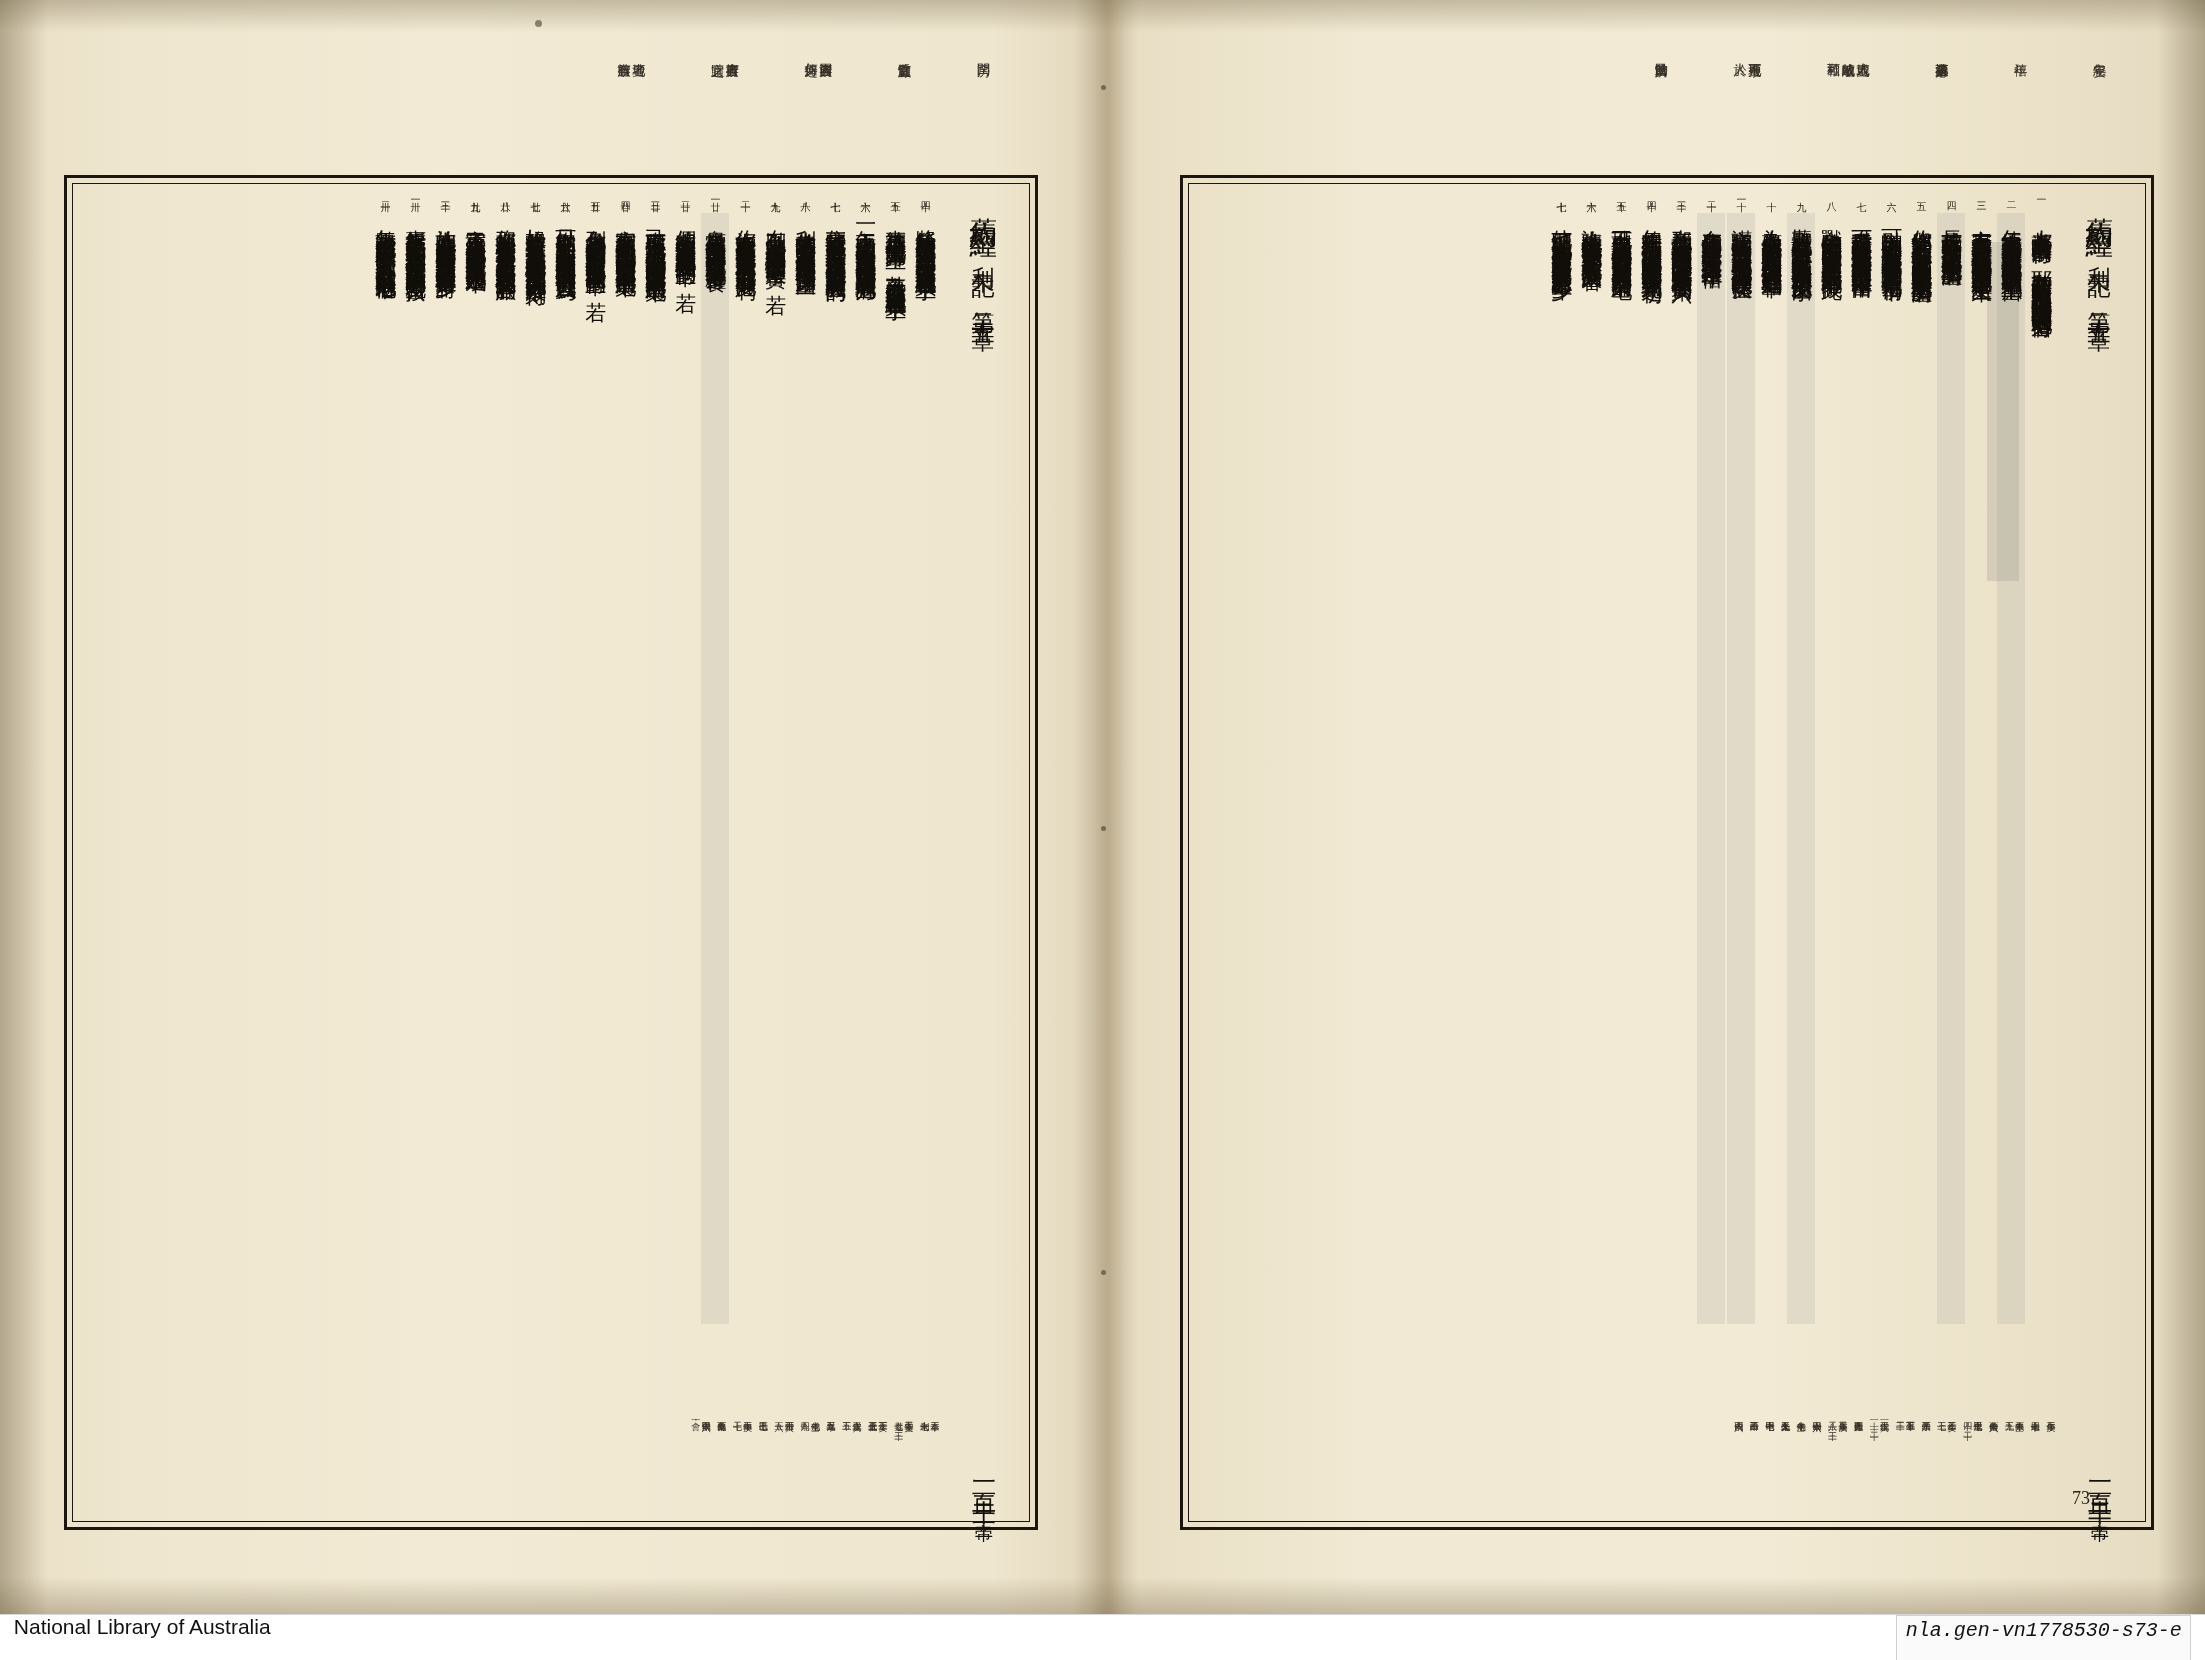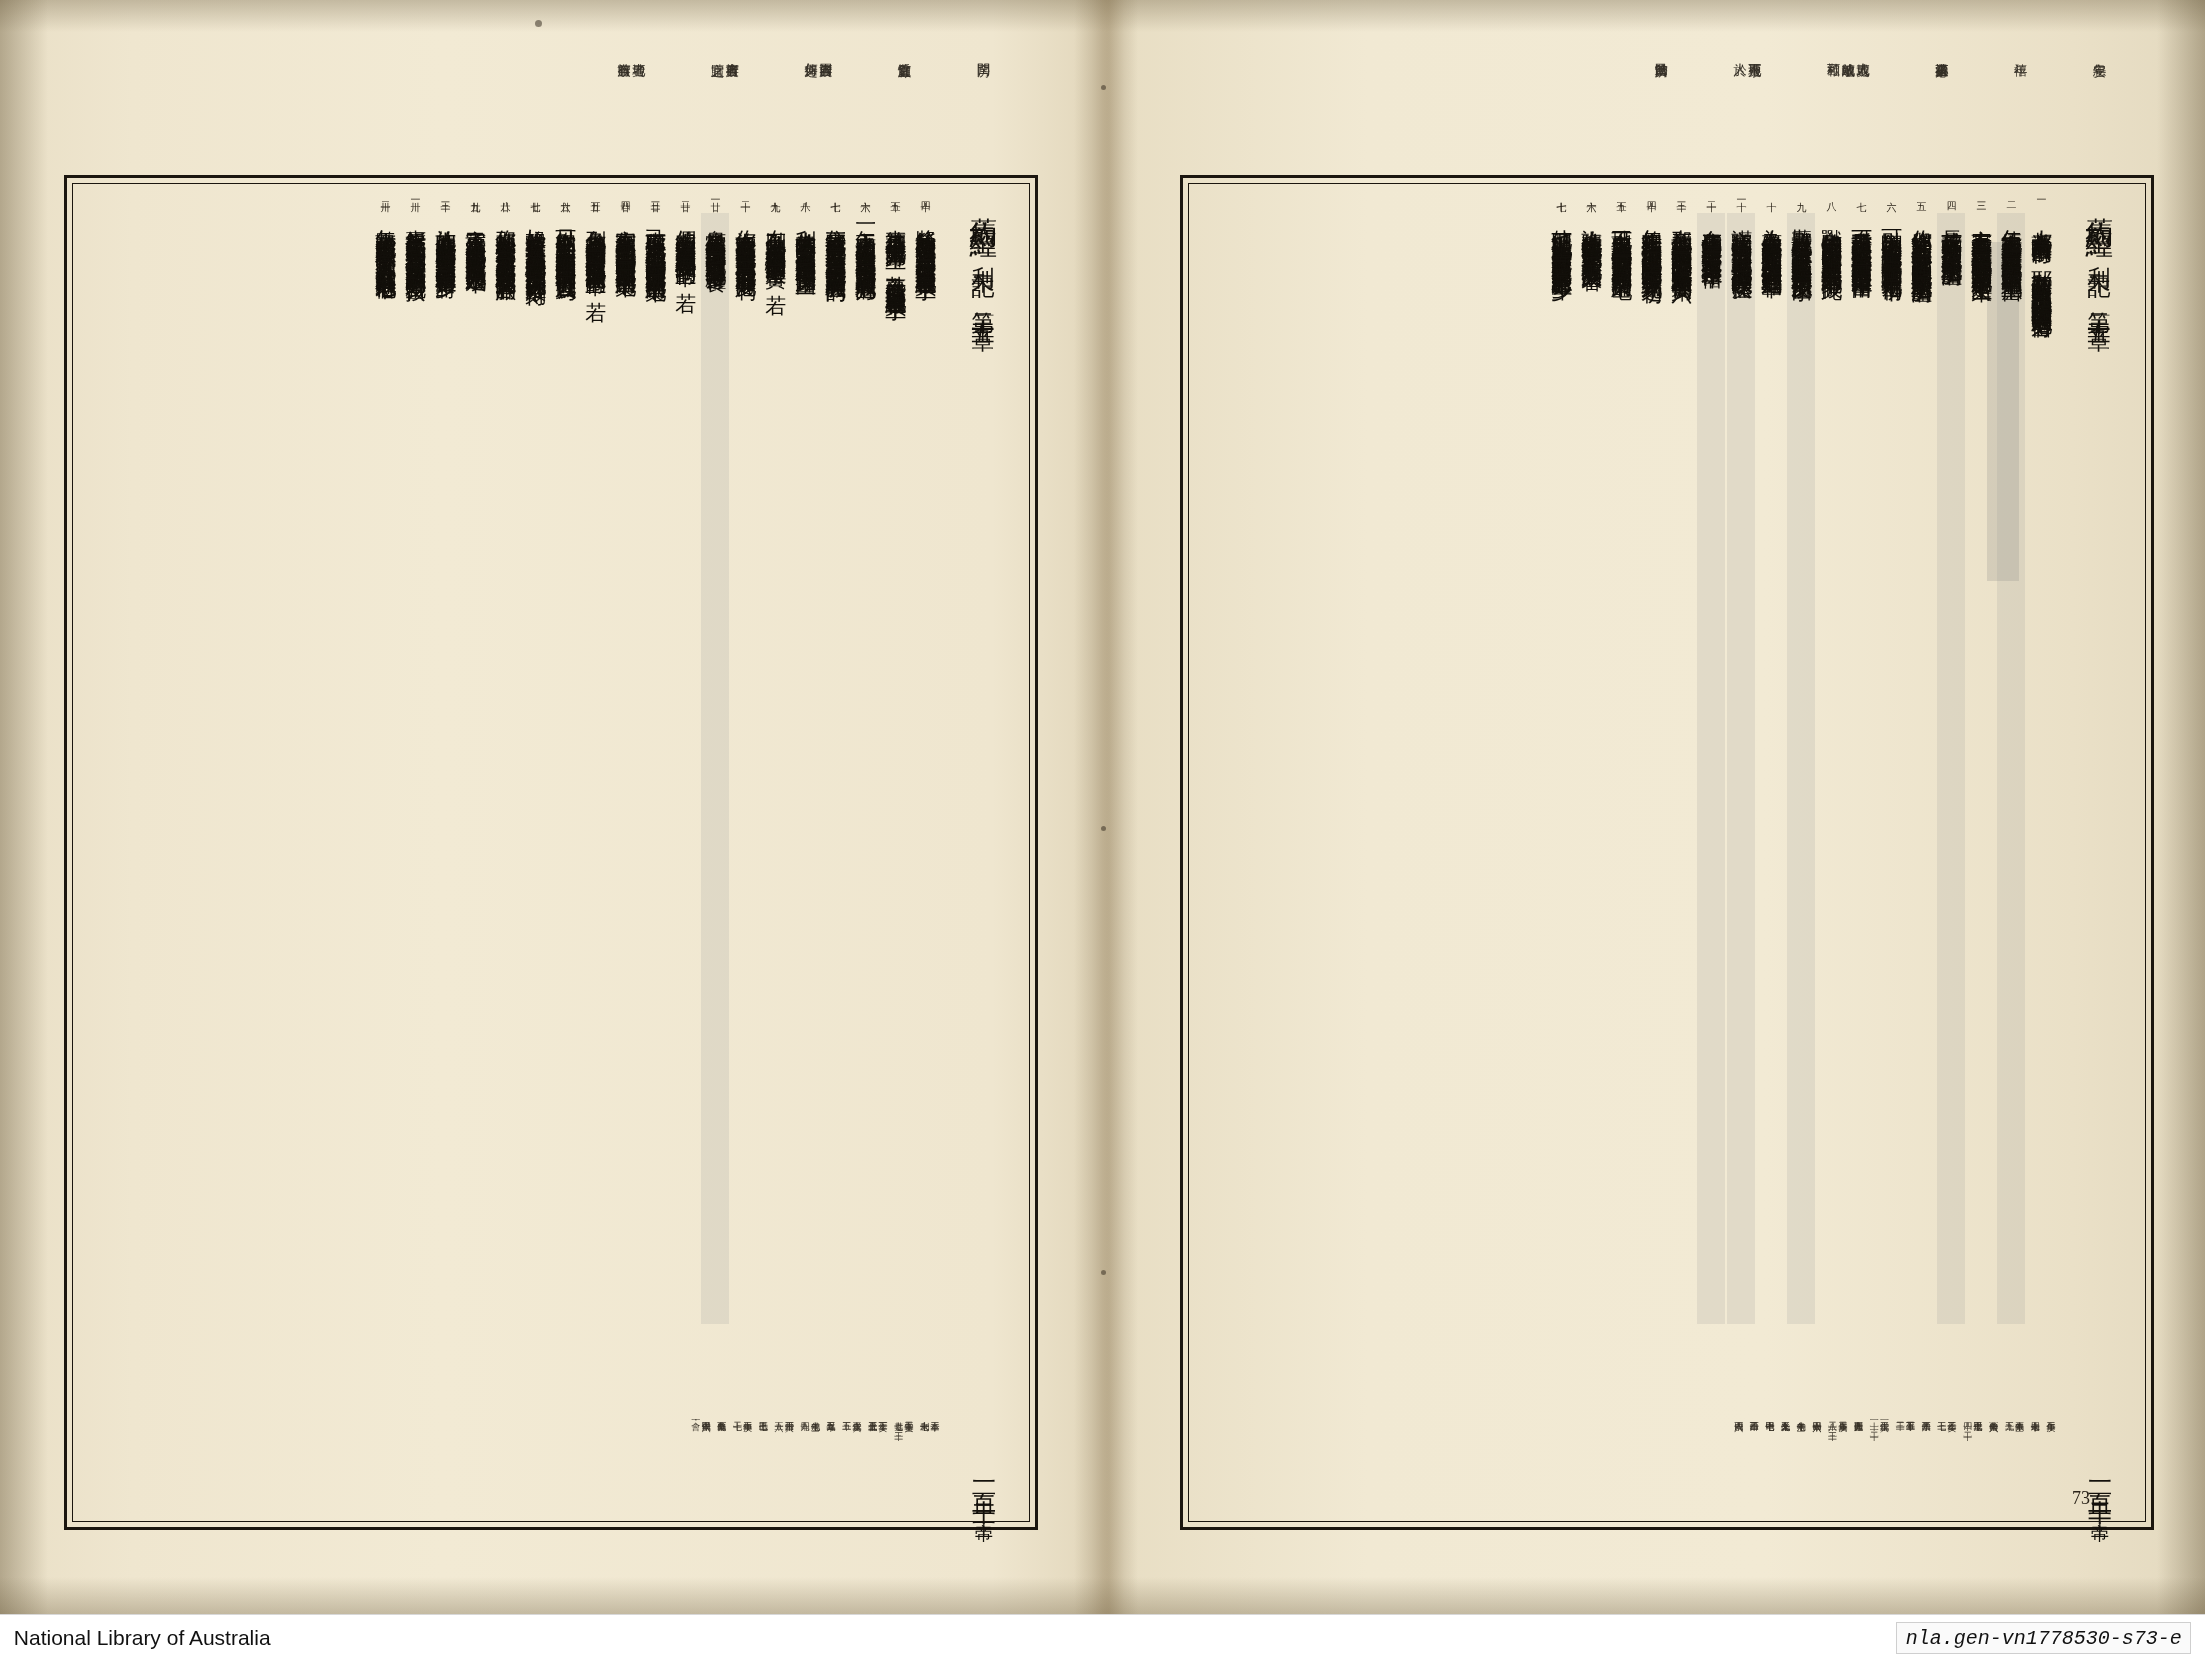--- a/index.html
+++ b/index.html
@@ -248,21 +248,20 @@
   
   .bottombar {
     position: absolute;
     left: 0;
     top: 1614px;
     width: 2205px;
     height: 47px;
     background: #ffffff;
     border-top: 1.1px solid #d8d8d8;
     display: flex;
-    align-items: center;
     justify-content: space-between;
     padding: 0 13.8px;
     box-sizing: border-box;
     font-family: "Liberation Sans", sans-serif;
   }
   .bottombar .left-label {
     font-size: 21px;
     color: #111111;
   }
   .bottombar .right-label {

